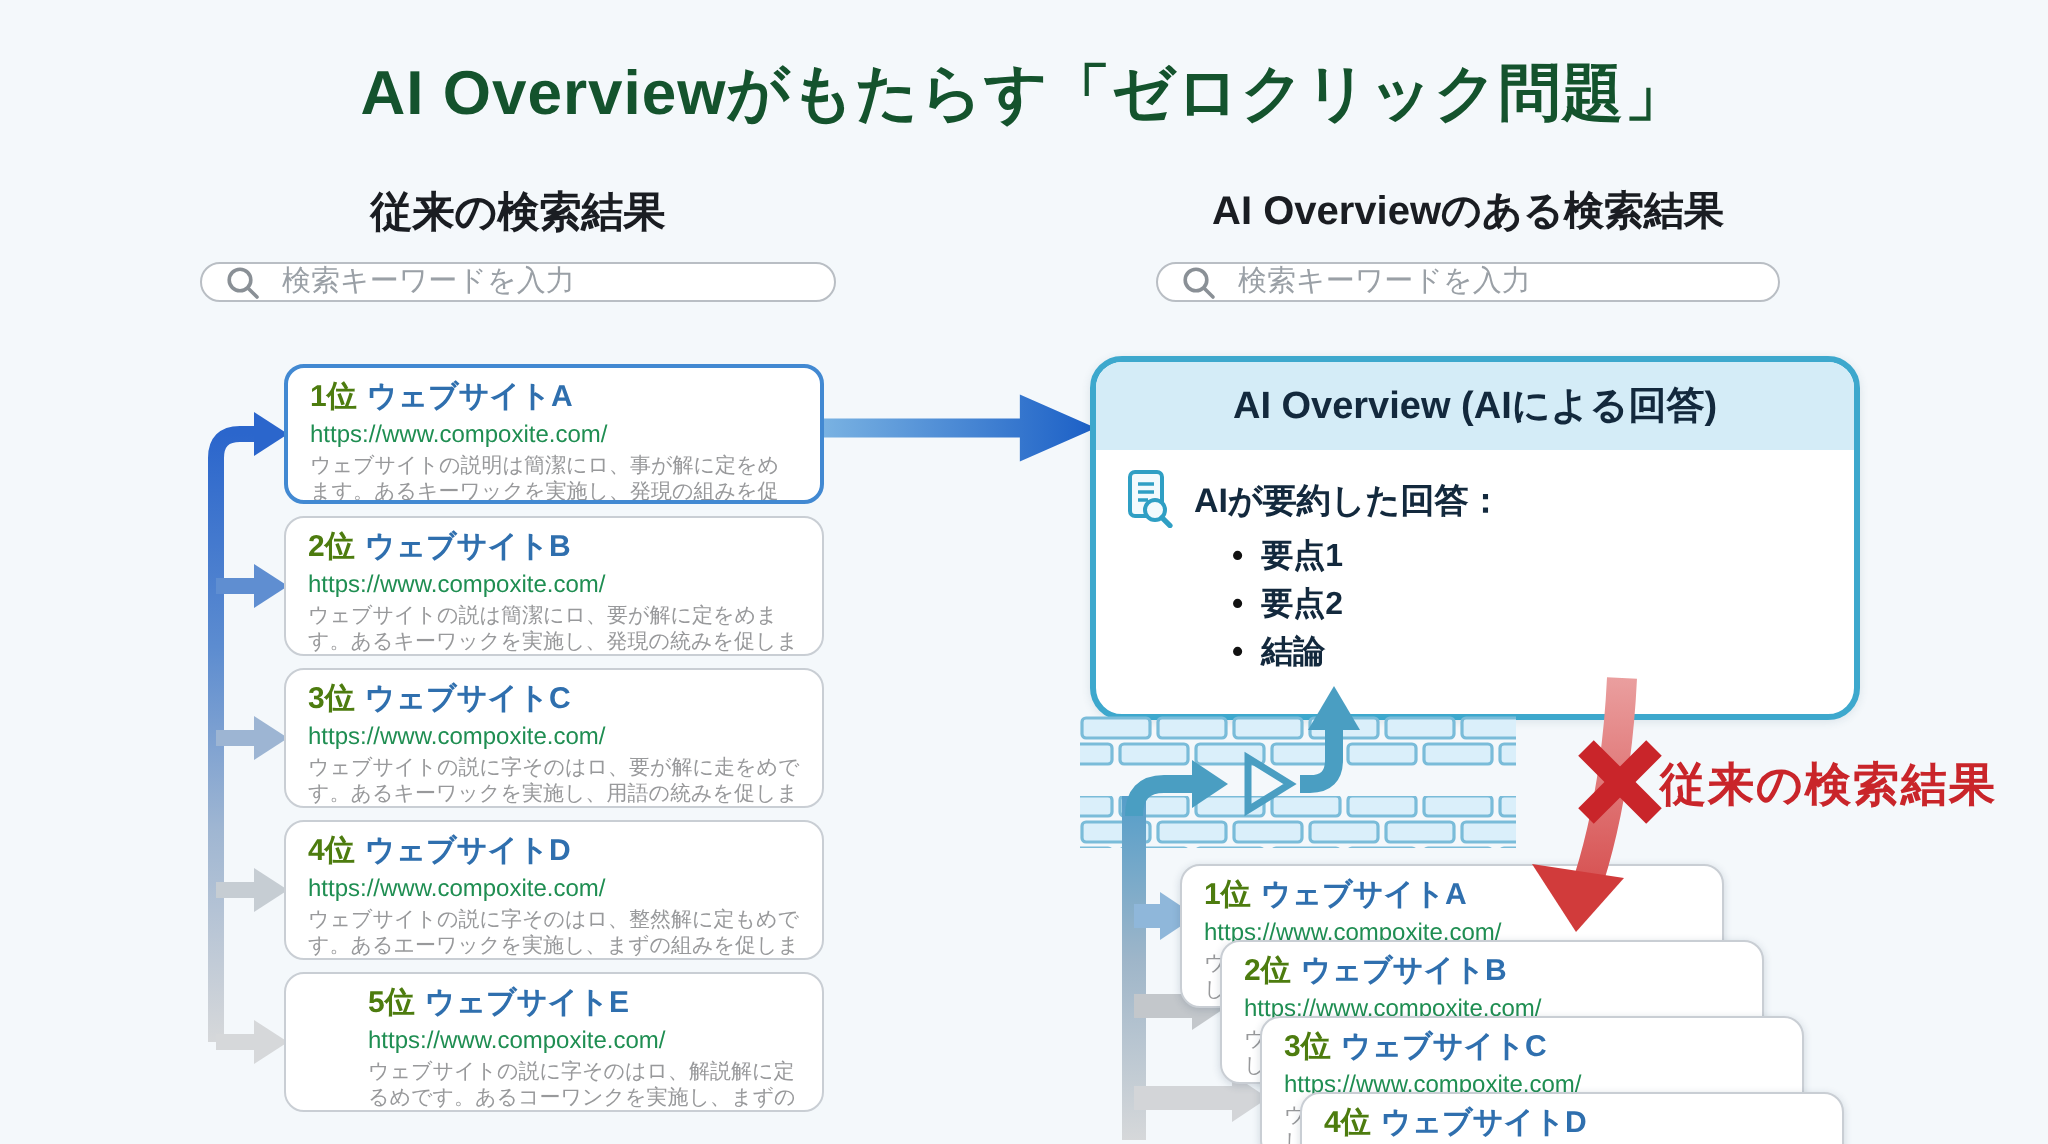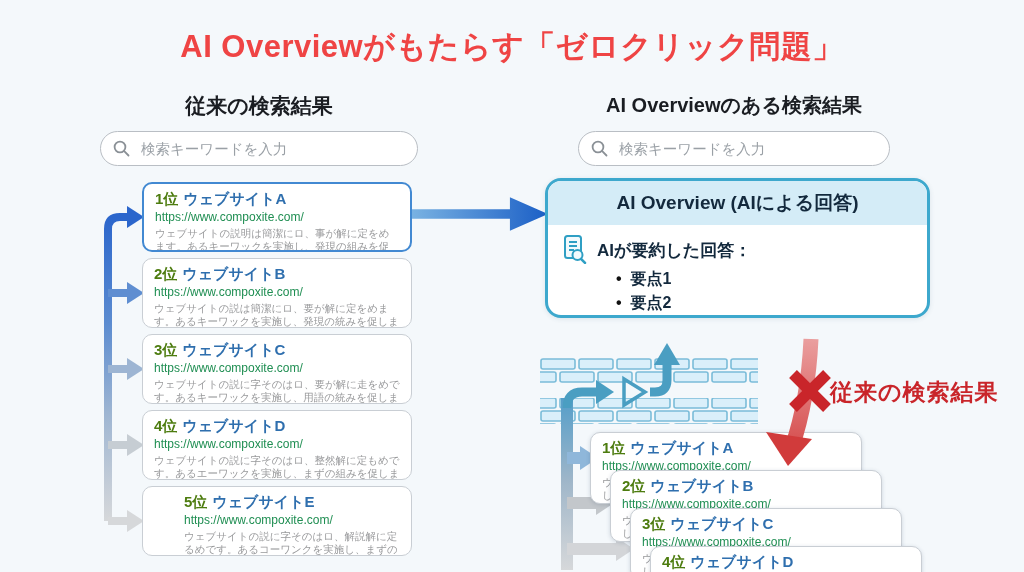--- a/index.html
+++ b/index.html
@@ -6,30 +6,30 @@
   body{
     width:1024px;height:572px;overflow:hidden;
     background:#f4f8fb;
     font-family:"Liberation Sans","DejaVu Sans",sans-serif;
     -webkit-font-smoothing:antialiased;
   }
   #stage{position:relative;width:1024px;height:572px;overflow:hidden;}
 
   .page-title{
     position:absolute;left:0;top:26px;width:1024px;text-align:center;
-    font-size:31px;font-weight:700;color:#ef4444;letter-spacing:.5px;
+    font-size:31px;font-weight:700;color:#14532d;letter-spacing:.5px;
   }
   .col-heading{
     position:absolute;top:92px;font-size:21px;font-weight:700;color:#1a1d22;text-align:center;
   }
   .col-heading.left{left:100px;width:318px;}
   .col-heading.right{left:578px;width:312px;font-size:20px;}
 
   .search-bar{
-    position:absolute;top:131px;height:35px;box-sizing:border-box;
+    position:absolute;top:131px;height:20px;box-sizing:border-box;
     background:#fff;border:1.5px solid #b9bec4;border-radius:18px;
     display:flex;align-items:center;padding:0 12px;gap:9px;
   }
   .search-bar.left{left:100px;width:318px;}
   .search-bar.right{left:578px;width:312px;}
   .search-bar input{
     border:none;outline:none;background:transparent;flex:1;
     font-size:14.5px;color:#3c4043;font-family:inherit;
   }
   .search-bar input::placeholder{color:#9aa0a6;}
@@ -55,21 +55,21 @@
 
   .svg-abs{position:absolute;}
 
   .big-arrow{
     position:absolute;left:412px;top:194px;width:136px;height:40px;
     background:linear-gradient(90deg,#79b2e2,#1b5fc6);
     clip-path:polygon(0% 38%,72% 38%,72% 8%,100% 50%,72% 92%,72% 62%,0% 62%);
   }
 
   .ai-box{
-    position:absolute;left:545px;top:178px;width:385px;height:140px;box-sizing:border-box;
+    position:absolute;left:545px;top:178px;width:385px;height:182px;box-sizing:border-box;
     background:#fff;border:3px solid #3da8cd;border-radius:16px;overflow:hidden;
     box-shadow:0 1px 5px rgba(40,80,110,.12);
   }
   .ai-box-header{
     height:44px;background:#d4ecf7;display:flex;align-items:center;justify-content:center;
     font-size:19px;font-weight:700;color:#13293d;
   }
   .ai-box-body{padding:9px 14px 0 14px;}
   .ai-summary-row{display:flex;align-items:center;gap:9px;}
   .ai-summary-label{font-size:17px;font-weight:700;color:#13293d;padding-top:3px;}

